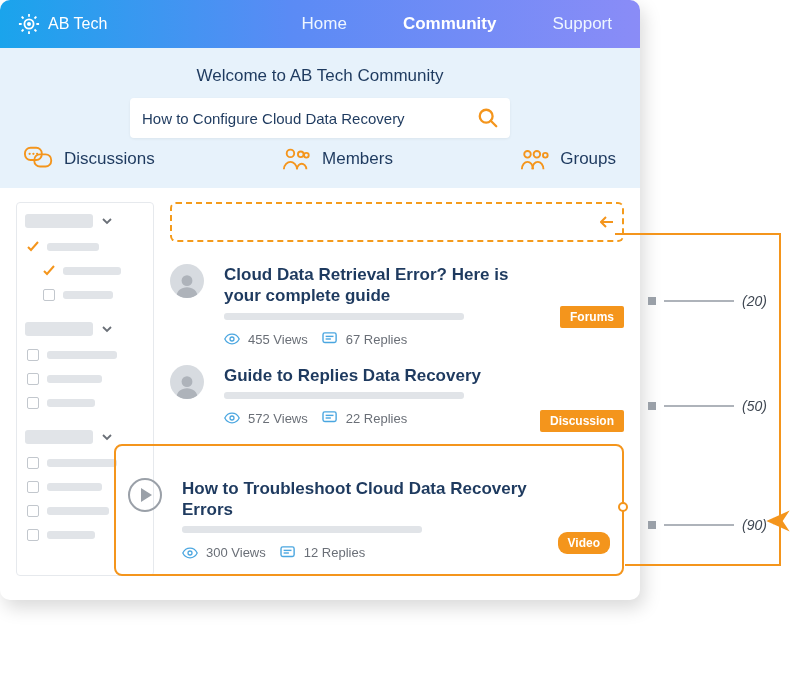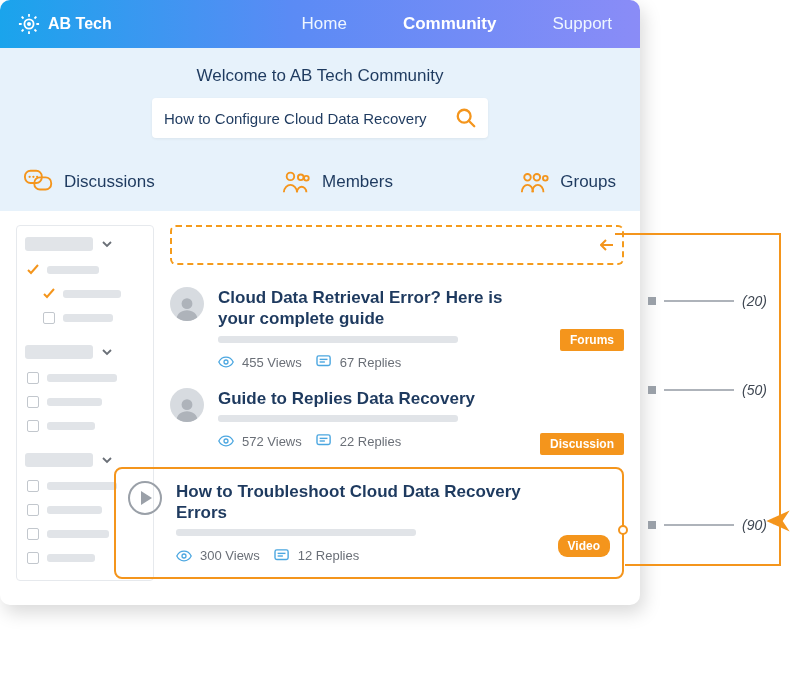--- a/index.html
+++ b/index.html
@@ -19,35 +19,35 @@
   }
   
   .header {
     height: 48px;
     background: linear-gradient(90deg, #1aa4ec 0%, #5a8bf5 45%, #8a8cf7 100%);
     display: flex;
     align-items: center;
     padding: 0 18px;
     color: #fff;
   }
-  .brand { display: flex; align-items: center; gap: 8px; font-weight: 700; font-size: 16px; }
+  .brand { display: flex; align-items: center; gap: 8px; font-weight: 400; font-size: 16px; }
   .brand svg { width: 22px; height: 22px; }
   .nav { margin-left: auto; display: flex; gap: 40px; font-size: 17px; padding-right: 10px; }
   .nav-item { color: #eef6ff; padding-left: 16px; }
   .nav-item.active { font-weight: 700; color: #fff; }
   
   .subhdr {
     background: #e7f2fb;
     padding: 18px 24px 16px;
     text-align: center;
   }
   .welcome { color: #1e3a5f; font-size: 17px; margin-bottom: 12px; }
   .searchwrap {
-    width: 336px;
-    margin: 0 auto 31px;
+    width: 380px;
+    margin: 0 auto 8px;
     display: flex;
     align-items: center;
     background: #fff;
     border-radius: 4px;
     height: 40px;
     padding: 0 4px 0 12px;
     box-shadow: 0 1px 3px rgba(0,0,0,0.06);
   }
   .searchwrap input {
     flex: 1; border: 0; outline: 0; font-size: 15px; color: #1e3a5f;
@@ -76,39 +76,39 @@
   
   .content { flex:1; }
   .dashed {
     height: 40px;
     border: 2px dashed #f49b1c;
     border-radius: 6px;
     position: relative;
     margin-bottom: 22px;
   }
   .dashed svg.arrowhead { position:absolute; right:8px; top:50%; transform:translateY(-50%); width:14px; height:14px;}
-  .item { display:flex; gap:14px; margin-bottom:18px; position:relative; padding-right:10px;}
+  .item { display:flex; gap:20px; margin-bottom:18px; position:relative; padding-right:10px;}
   .avatar { width:34px; height:34px; border-radius:50%; background:#d7dbe0; flex-shrink:0; display:flex; align-items:flex-end; justify-content:center; overflow:hidden;}
   .avatar svg{width:26px;height:26px;}
   .play { width:34px;height:34px;border-radius:50%;border:2px solid #9aa0a8; display:flex;align-items:center;justify-content:center;flex-shrink:0;}
   .play .tri{ width:0;height:0;border-top:7px solid transparent;border-bottom:7px solid transparent;border-left:11px solid #9aa0a8; margin-left:3px;}
   .ibody { flex:1; }
   .ititle { font-size:17px; font-weight:700; color:#1e3a5f; line-height:1.25; margin-bottom:6px;}
   .iskel { width:240px;height:7px;background:#e1e4e8;border-radius:3px;margin-bottom:12px;}
   .stats { display:flex; align-items:center; gap:8px; color:#6a6f77; font-size:13px;}
   .stats svg{width:16px;height:14px;}
   .tag { position:absolute; right:0; background:#f4951c; color:#fff; font-size:12px; padding:4px 10px; border-radius:2px; font-weight:600;}
   .tag.t1{ top:42px;}
   .tag.t2{ top:45px;}
   .tag.t3{ bottom:6px;border-radius:9px;}
   .highlight {
     border:2px solid #f4951c; border-radius:8px; padding:12px 12px 14px 12px; margin-left:-56px;
     position:relative;
   }
-  .highlight .item{ margin-bottom:0; }
+  .highlight .item{ margin-bottom:0;margin-top:20px; }
   .dot{ width:10px;height:10px;border-radius:50%;background:#fff;border:2px solid #f4951c; position:absolute; right:-6px; top:56px;}
   
   .anno { position:absolute; display:flex; align-items:center; gap:8px;}
   .anno .l{ width:70px;height:2px;background:#aeb3ba;}
   .anno .sq{ width:8px;height:8px;background:#9aa0a8;}
   .anno .txt{ font-size:14px; color:#3f4752;font-style:italic;}
   .plane{ position:absolute; }
   .bigarrow { position:absolute; }
 </style>
 </head>
@@ -348,21 +348,21 @@
       </div>
     </div>
   </div>
 </div>
 
 <div class="anno" style="top:293px; left:648px;">
   <div class="sq"></div>
     <div class="l"></div>
     <span class="txt">(20)</span>
 </div>
-<div class="anno" style="top:382px; left:648px;">
+<div class="anno" style="top:398px; left:648px;">
   <div class="sq"></div>
     <div class="l"></div>
     <span class="txt">(50)</span>
 </div>
 <div class="anno" style="top:517px; left:648px;">
   <div class="sq"></div>
     <div class="l"></div>
     <span class="txt">(90)</span>
 </div>
 <svg class="plane" style="top:507px; left:764px; width:28px;height:28px;" viewBox="0 0 24 24">

